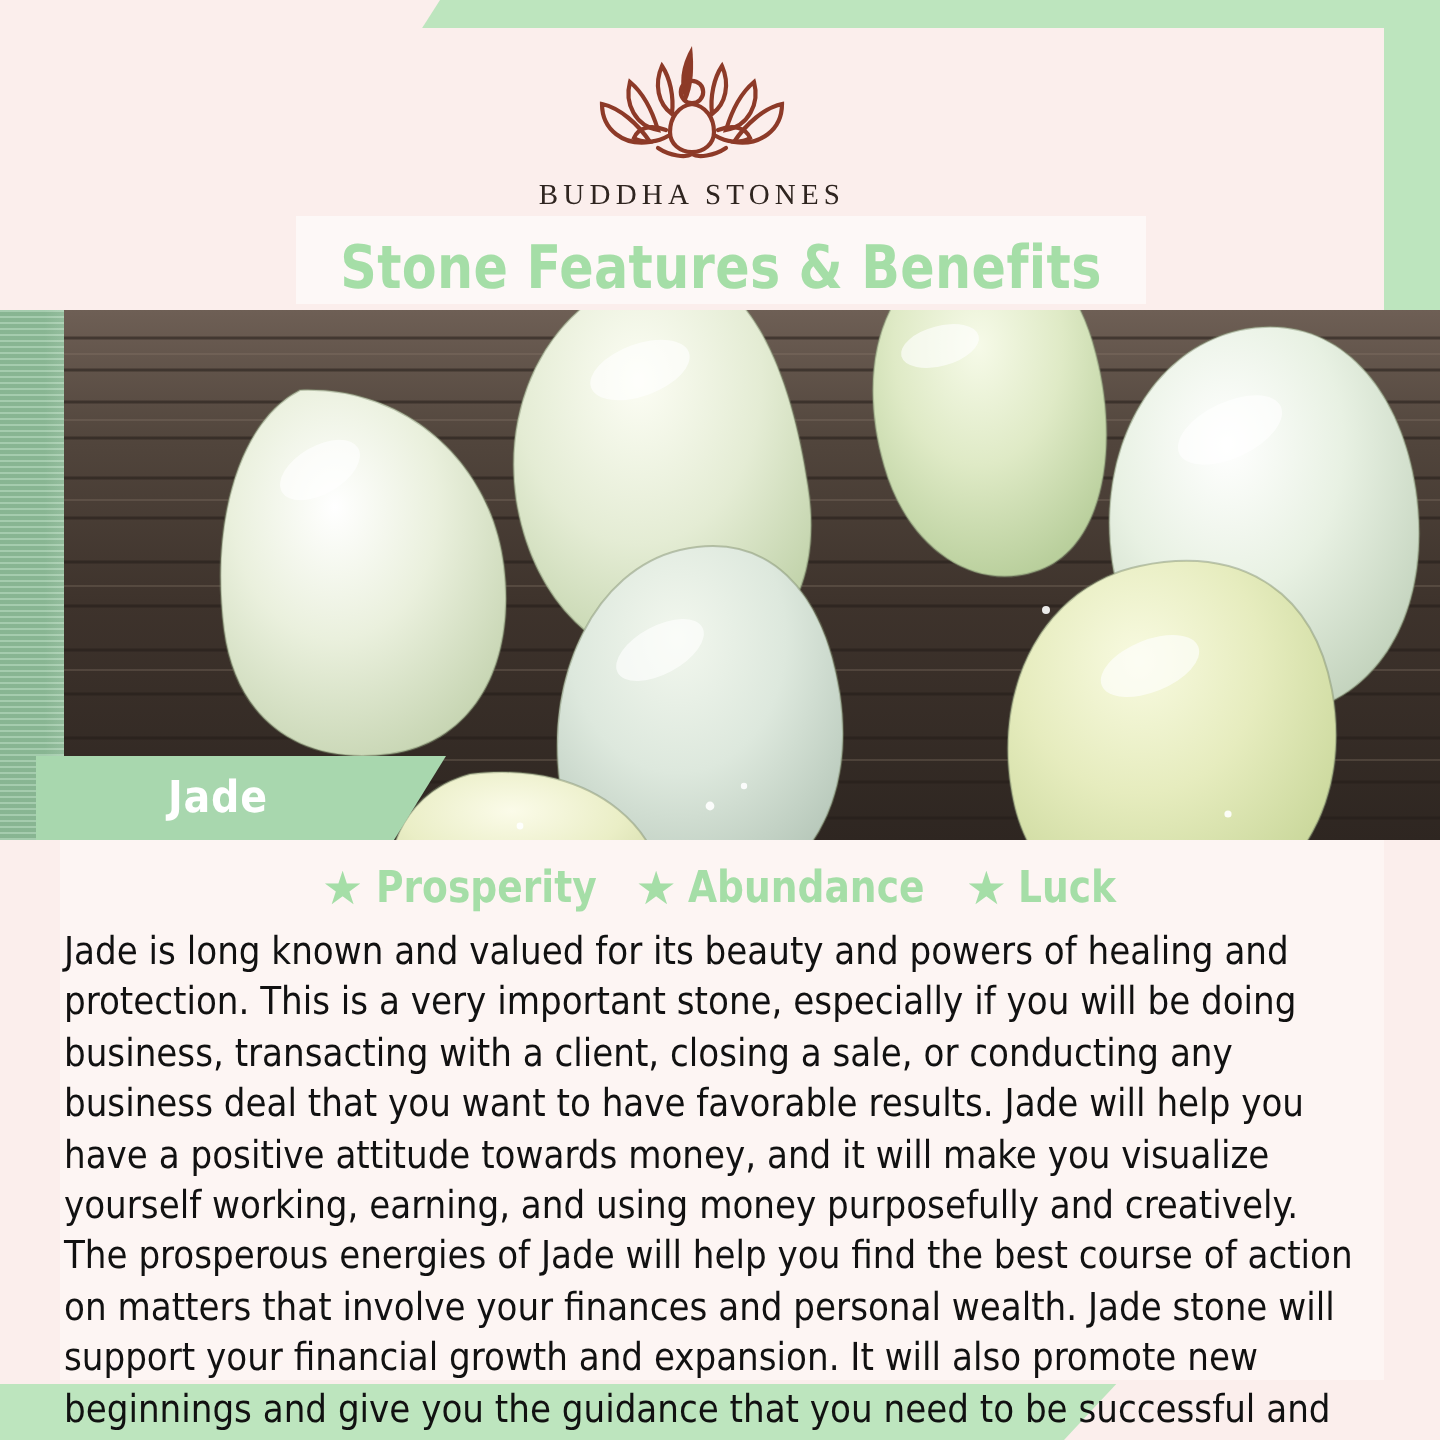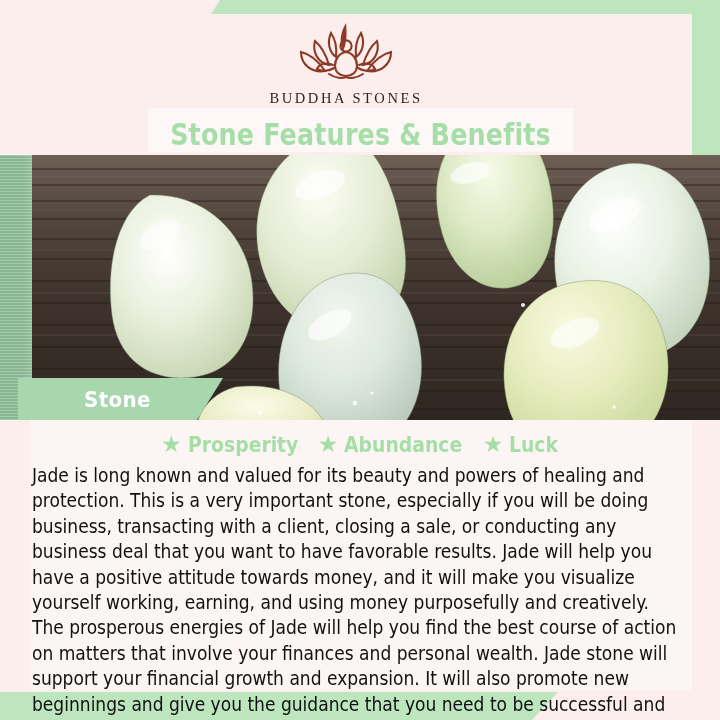--- a/index.html
+++ b/index.html
@@ -249,21 +249,21 @@
       <circle cx="523" cy="150" r="2"></circle>
         <circle cx="614" cy="252" r="1.8"></circle>
       <circle cx="260" cy="258" r="1.7"></circle>
         <circle cx="286" cy="268" r="2"></circle>
     </g>
   </svg>
 </div>
 <div class="frame-left-top"></div>
 
 <div class="jade-label">
-  <span class="jade-text">Stone</span>
+  <span class="jade-text">Jade</span>
 </div>
 
 <div class="content">
   <div class="benefits">
     <div class="benefit">
       <span class="star">★</span>
       <span class="benefit-label">Prosperity</span>
     </div>
     <div class="benefit">
       <span class="star">★</span>

